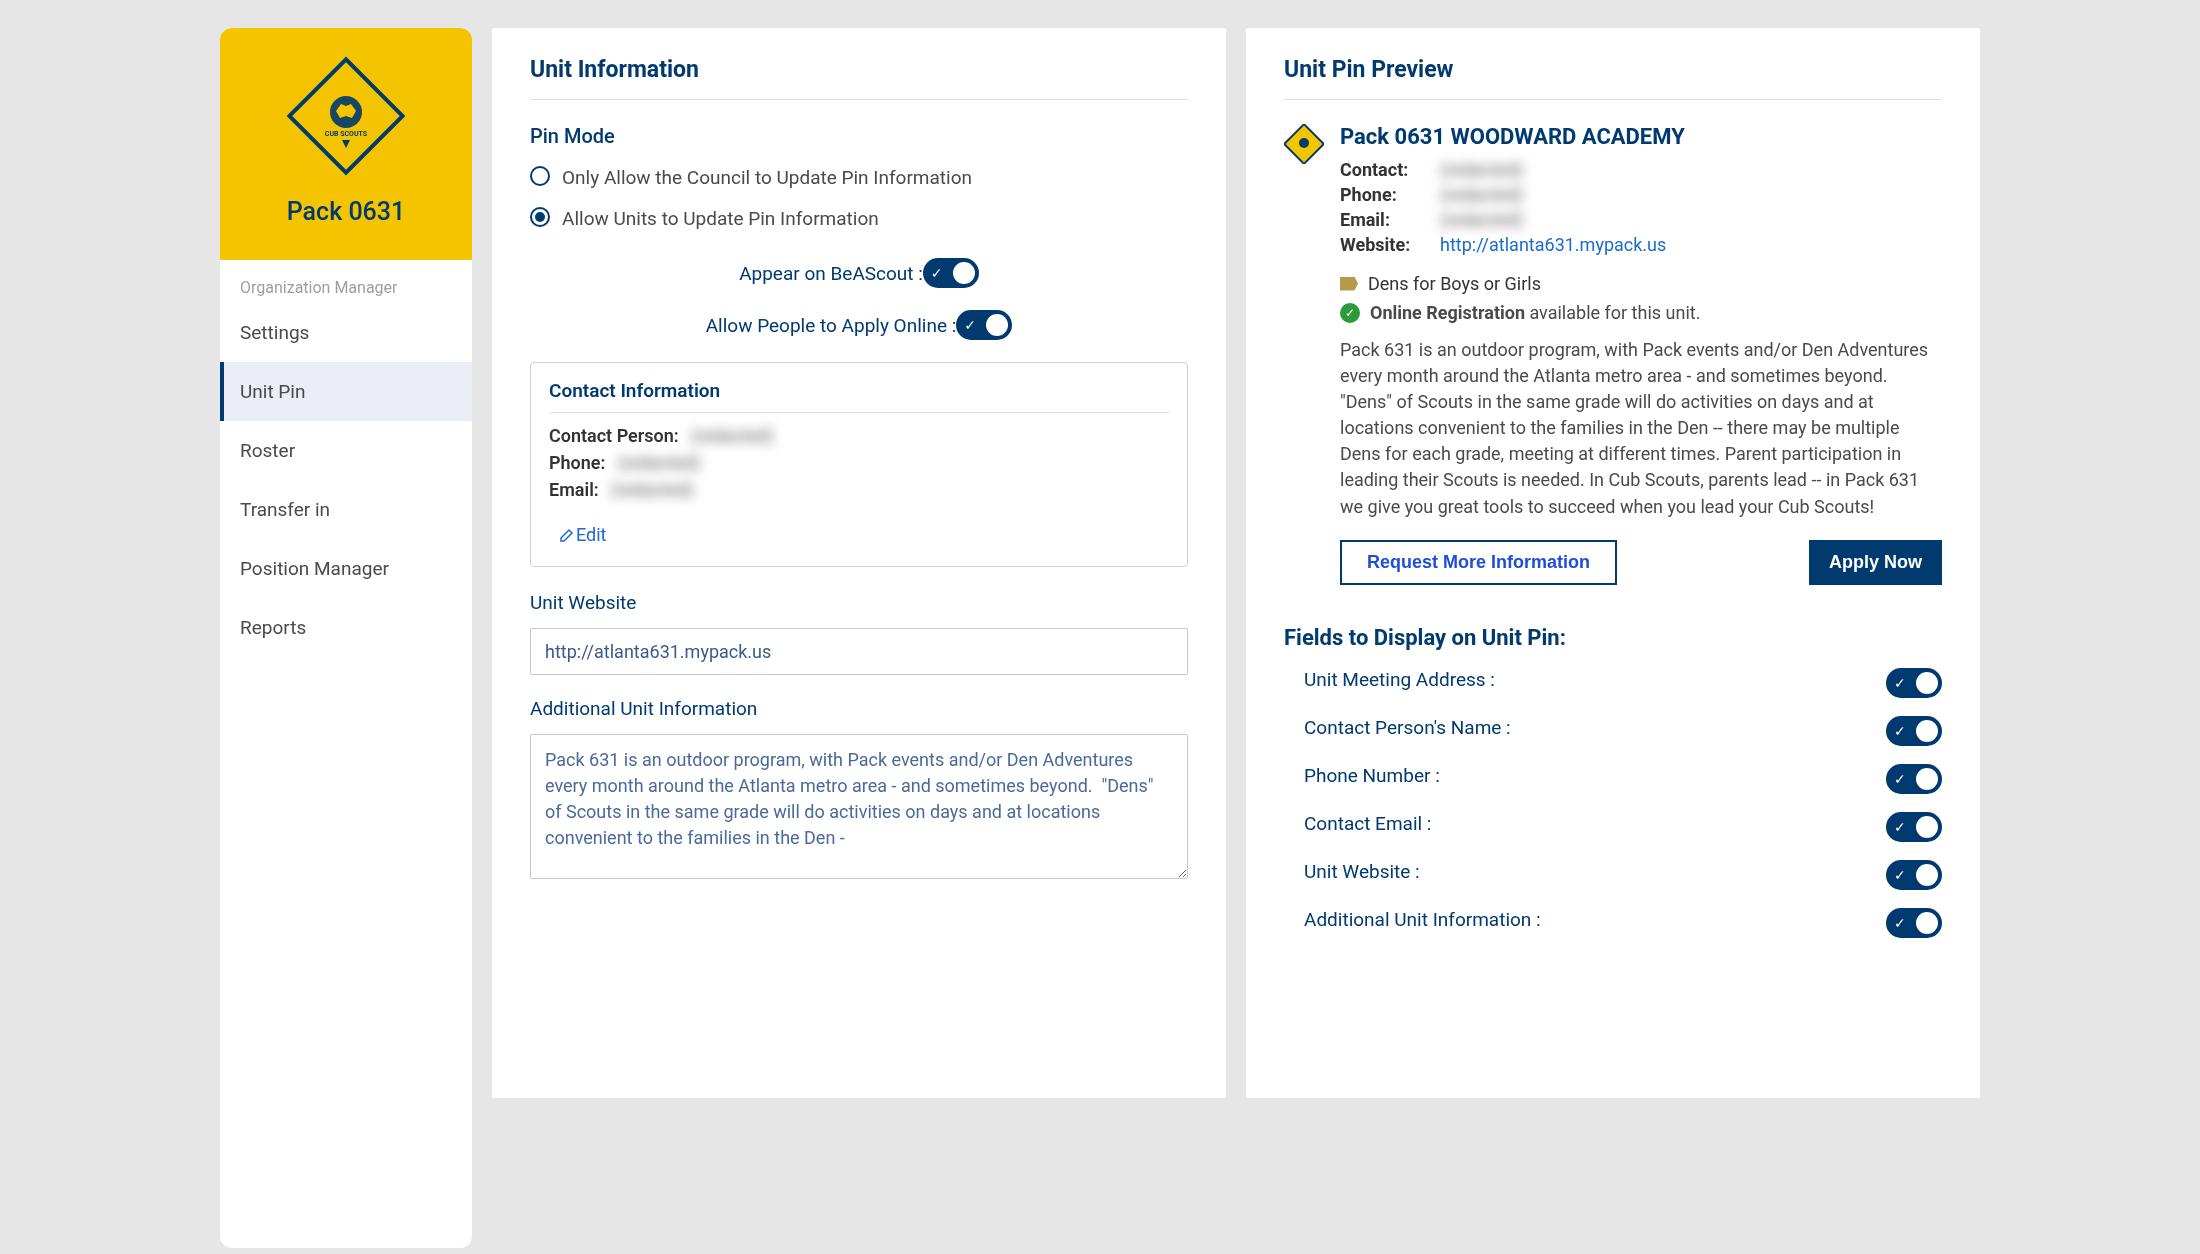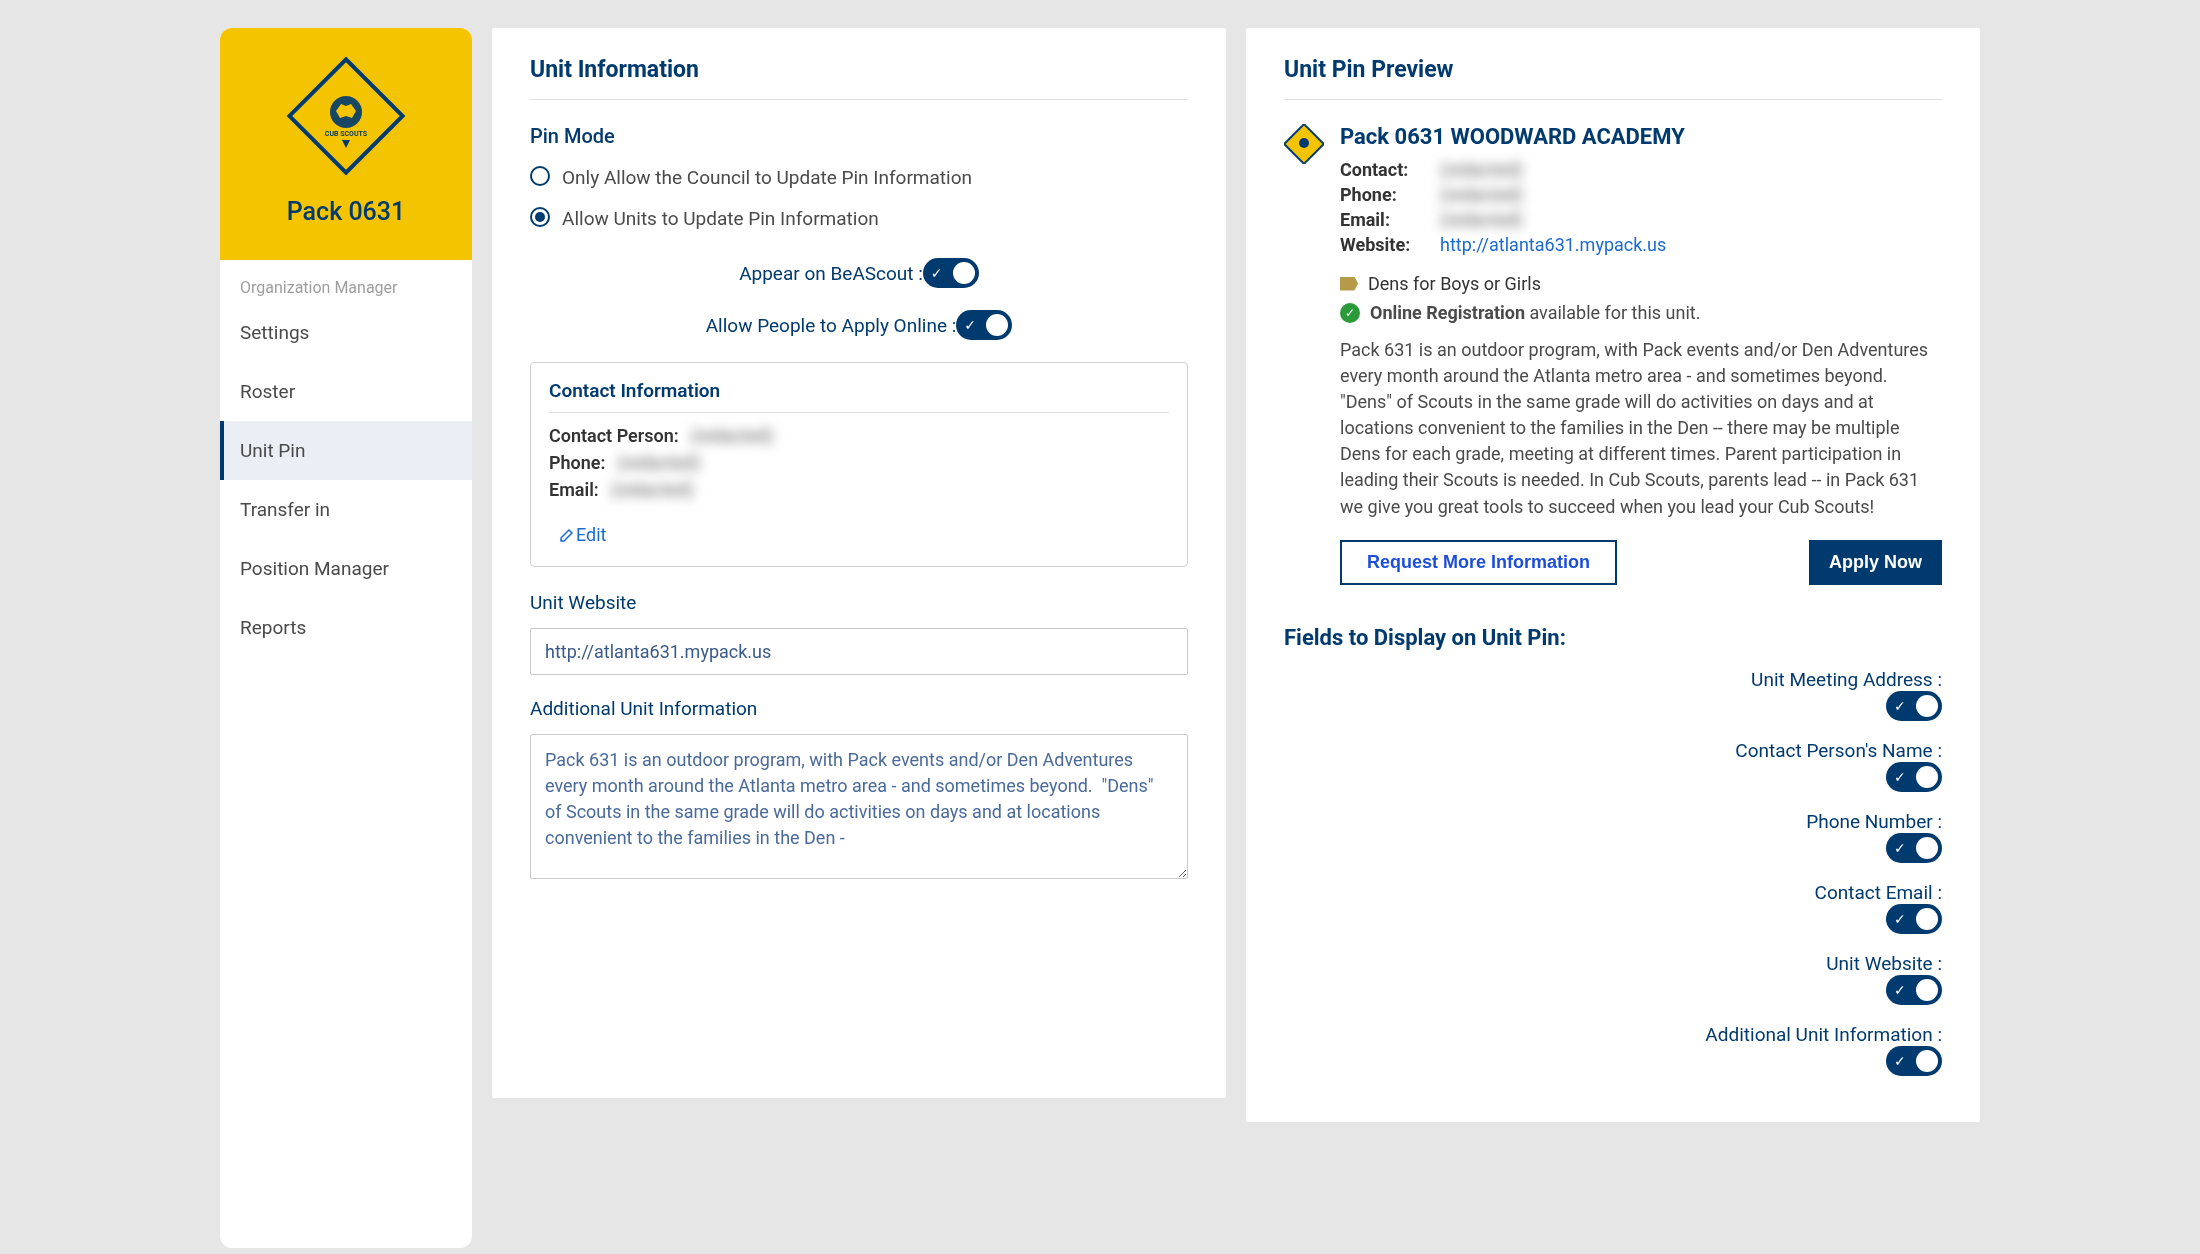--- a/index.html
+++ b/index.html
@@ -112,21 +112,21 @@
 .tag-text { color:#333; font-size:18px; }
 .status-row { display:flex; align-items:center; gap:10px; margin:8px 0 14px 56px; }
 .status-check { width:20px; height:20px; background:#2a9a3a; border-radius:50%; display:flex; align-items:center; justify-content:center; color:#fff; font-size:12px;}
 .status-text { font-size:18px; }
 .status-text strong { font-weight:700; }
 .description { margin-left:56px; color:#4a4a4a; font-size:18px; line-height:1.45; margin-bottom:20px; }
 .btn-row { display:flex; justify-content:space-between; margin-left:56px; margin-bottom:40px;}
 .btn-outline { border:2px solid #003a6f; color:#1d4ed8; background:#fff; padding:10px 25px; font-size:18px; font-weight:600; cursor:pointer;}
 .btn-solid { border:2px solid #003a6f; color:#fff; background:#003a6f; padding:10px 18px; font-size:18px; font-weight:600; cursor:pointer;}
 .fields-title { color:#003a6f; font-size:22px; font-weight:700; margin:10px 0 18px 0;}
-.field-toggle-row { display:flex; justify-content:space-between; align-items:flex-end; margin-bottom:18px; padding-left:20px;flex-direction:column;}
+.field-toggle-row { display:flex; justify-content:space-between; align-items:flex-start; margin-bottom:18px; padding-left:20px;}
 .field-toggle-row .lbl { color:#003a6f; font-size:19px; }
 </style>
 </head>
 <body>
 
 <div class="app">
 
   <div class="sidebar">
     <div class="sidebar-brand">
       <svg class="logo-diamond" viewBox="0 0 120 120">
@@ -134,22 +134,22 @@
         <circle cx="60" cy="56" r="16" fill="#003a6f" opacity="0.9"></circle>
         <path d="M50 55 L55 48 L60 50 L65 48 L70 55 L66 62 L60 60 L54 62 Z" fill="#f5c400"></path>
         <text x="60" y="80" font-size="7" fill="#003a6f" text-anchor="middle" font-weight="bold">CUB SCOUTS</text>
         <path d="M56 84 L60 92 L64 84 Z" fill="#003a6f"></path>
       </svg>
       <div class="pack-title">Pack 0631</div>
     </div>
     <div class="sidebar-section">Organization Manager</div>
     <div class="sidebar-items" id="sidebar-items">
         <div class="sidebar-item">Settings</div>
+        <div class="sidebar-item active">Unit Pin</div>
         <div class="sidebar-item">Roster</div>
-        <div class="sidebar-item active">Unit Pin</div>
         <div class="sidebar-item">Transfer in</div>
         <div class="sidebar-item">Position Manager</div>
         <div class="sidebar-item">Reports</div>
       </div>
   </div>
 
   <div class="panel">
     <h2>Unit Information</h2>
     <h3>Pin Mode</h3>
     <div class="radio-group">

